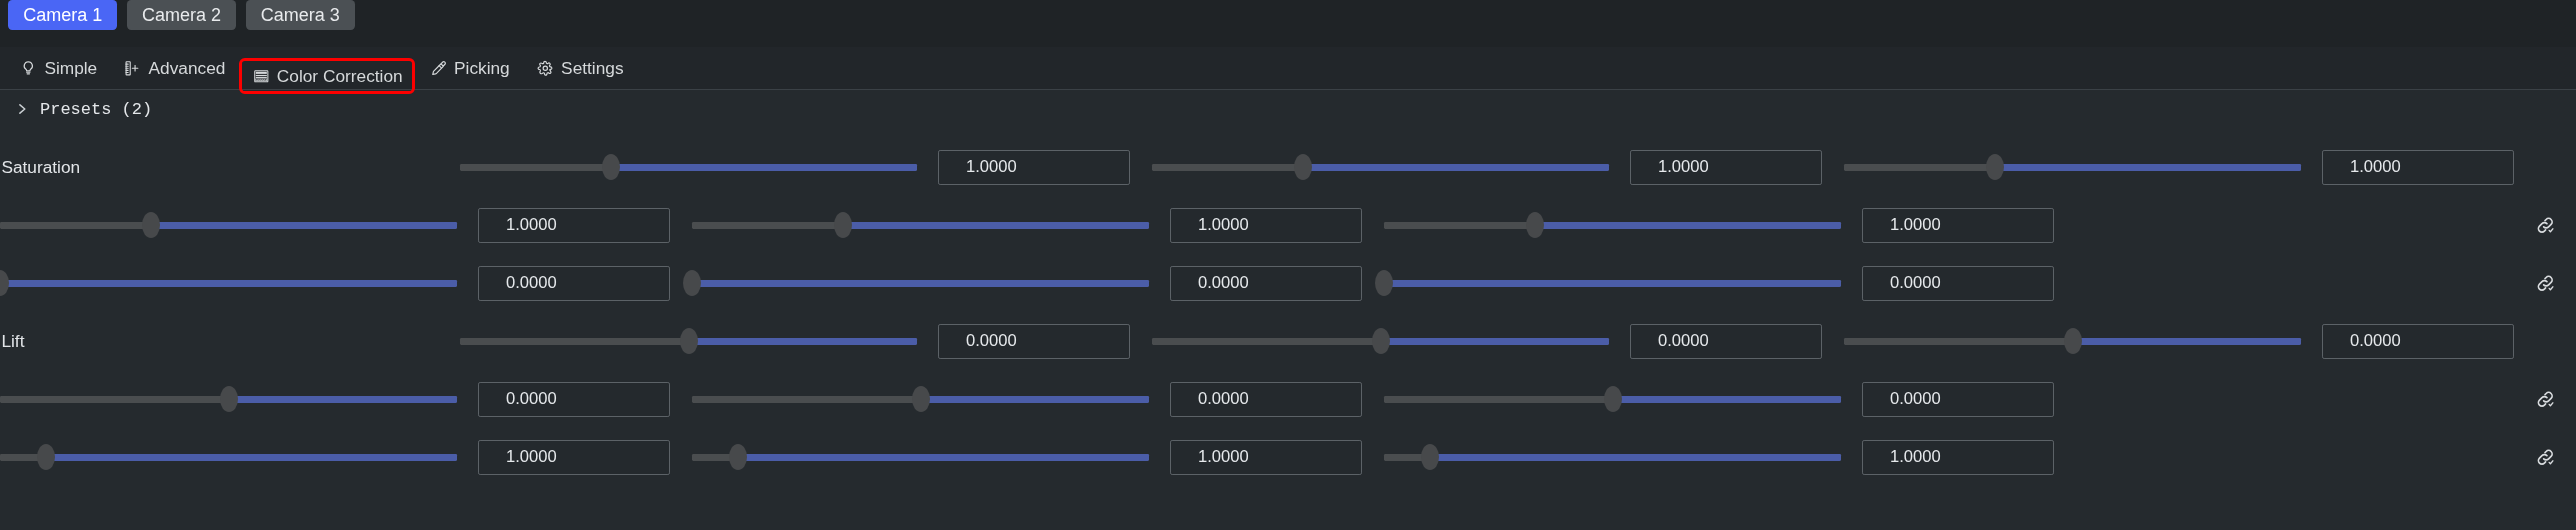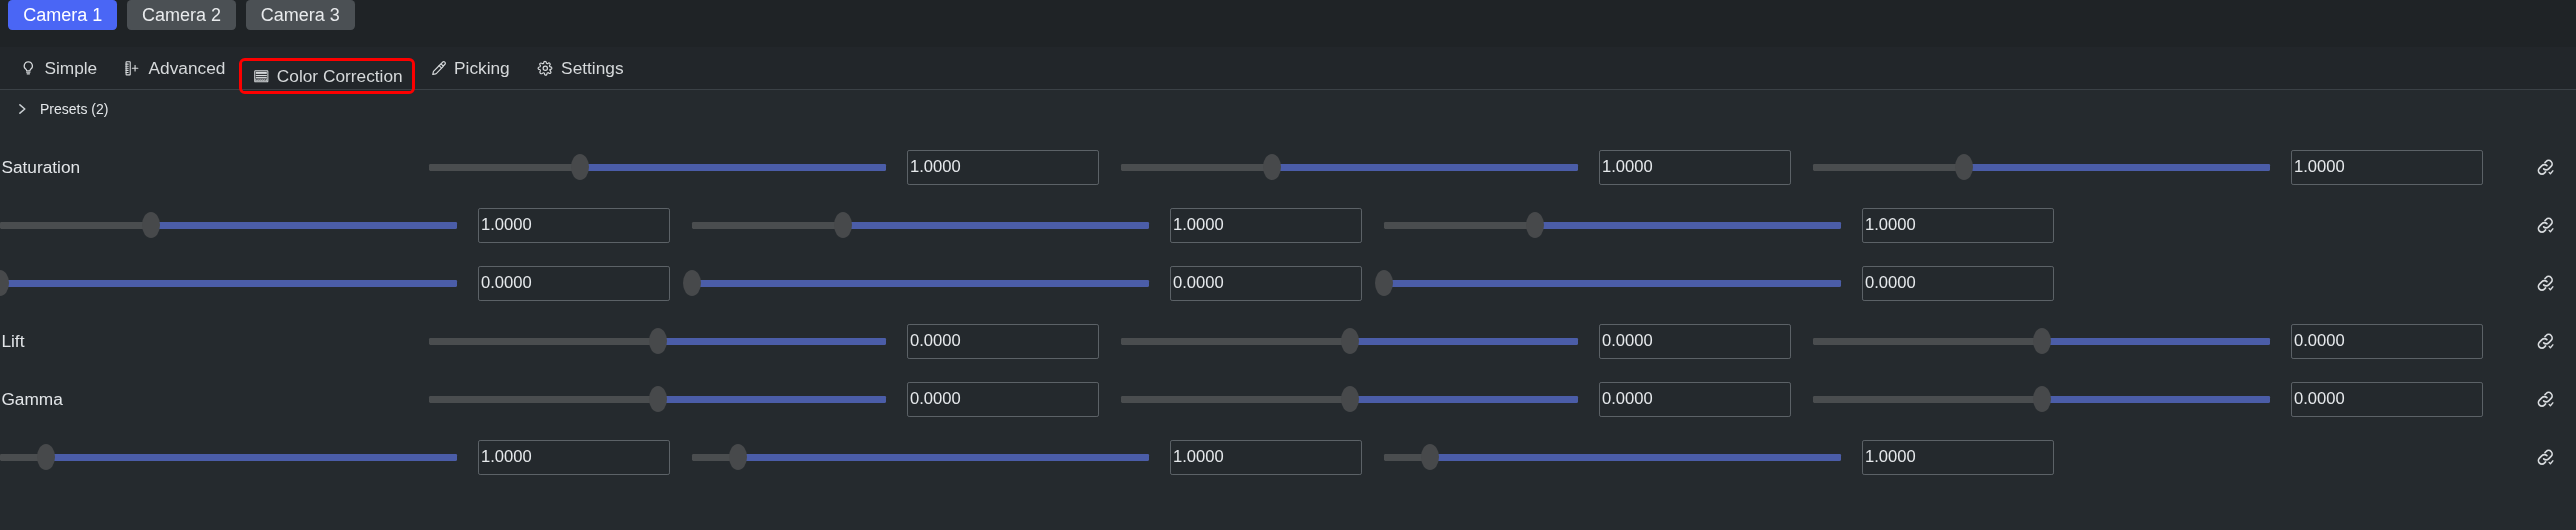--- a/index.html
+++ b/index.html
@@ -101,32 +101,34 @@
   .chev {
     width: 15px;
     height: 15px;
     display: inline-flex;
     align-items: center;
     justify-content: center;
     color: #c9ced2;
   }
   .presets-label {
     color: #e4e7ea;
-    font-size: 14px;
+    font-size: 17px;
+    font-family: Liberation Mono, monospace;
   }
 
   
   .params {
     padding-top: 9.7px;
   }
   .param-row {
     height: 58px;
     display: flex;
     align-items: center;
     position: relative;
+    gap: 31px;
   }
   .param-label {
     width: 429px;
     padding-left: 1.4px;
     color: #e2e5e8;
     font-size: 17.3px;
     flex: 0 0 429px;
     white-space: nowrap;
   }
 
@@ -186,21 +188,21 @@
     flex: 0 0 192px;
     height: 35px;
     margin-left: 21px;
     background: #24292d;
     border: 0.7px solid #5c6267;
     border-radius: 2.1px;
     color: #e6e9ec;
     font-size: 16.6px;
     display: flex;
     align-items: center;
-    padding-left: 2px;
+    padding-left: 27px;
     font-family: "Liberation Sans", sans-serif;
     cursor: text;
   }
 
   .link-cell {
     width: 62px;
     flex: 0 0 62px;
     display: flex;
     align-items: center;
     justify-content: center;
@@ -472,21 +474,20 @@
         <span class="link-icon">
           <svg width="21" height="21" viewBox="0 0 24 24" fill="none" stroke="currentColor" stroke-width="1.9" stroke-linecap="round" stroke-linejoin="round">
             <path d="M9.9 13.6a4 4 0 0 0 5.66 0l2.83-2.83a4 4 0 0 0-5.66-5.66l-1.3 1.3"></path>
             <path d="M13.6 9.9a4 4 0 0 0-5.66 0L5.1 12.7a4 4 0 0 0 5.66 5.66l1.3-1.3"></path>
             <polyline points="16.2,17.6 17.6,19.2 20.4,15.8" stroke-width="1.6"></polyline>
           </svg>
         </span>
       </div>
     </div>
     <div class="param-row">
-      <div class="param-label">Gamma</div>
       <div class="channels">
         <div class="channel">
           <div class="slider">
             <div class="track"></div>
             <div class="track-fill" style="left: 50%; right: 0px;"></div>
             <div class="thumb" style="left: 50%;"></div>
           </div>
           <div class="value-field">
             <span>0.0000</span>
           </div>

